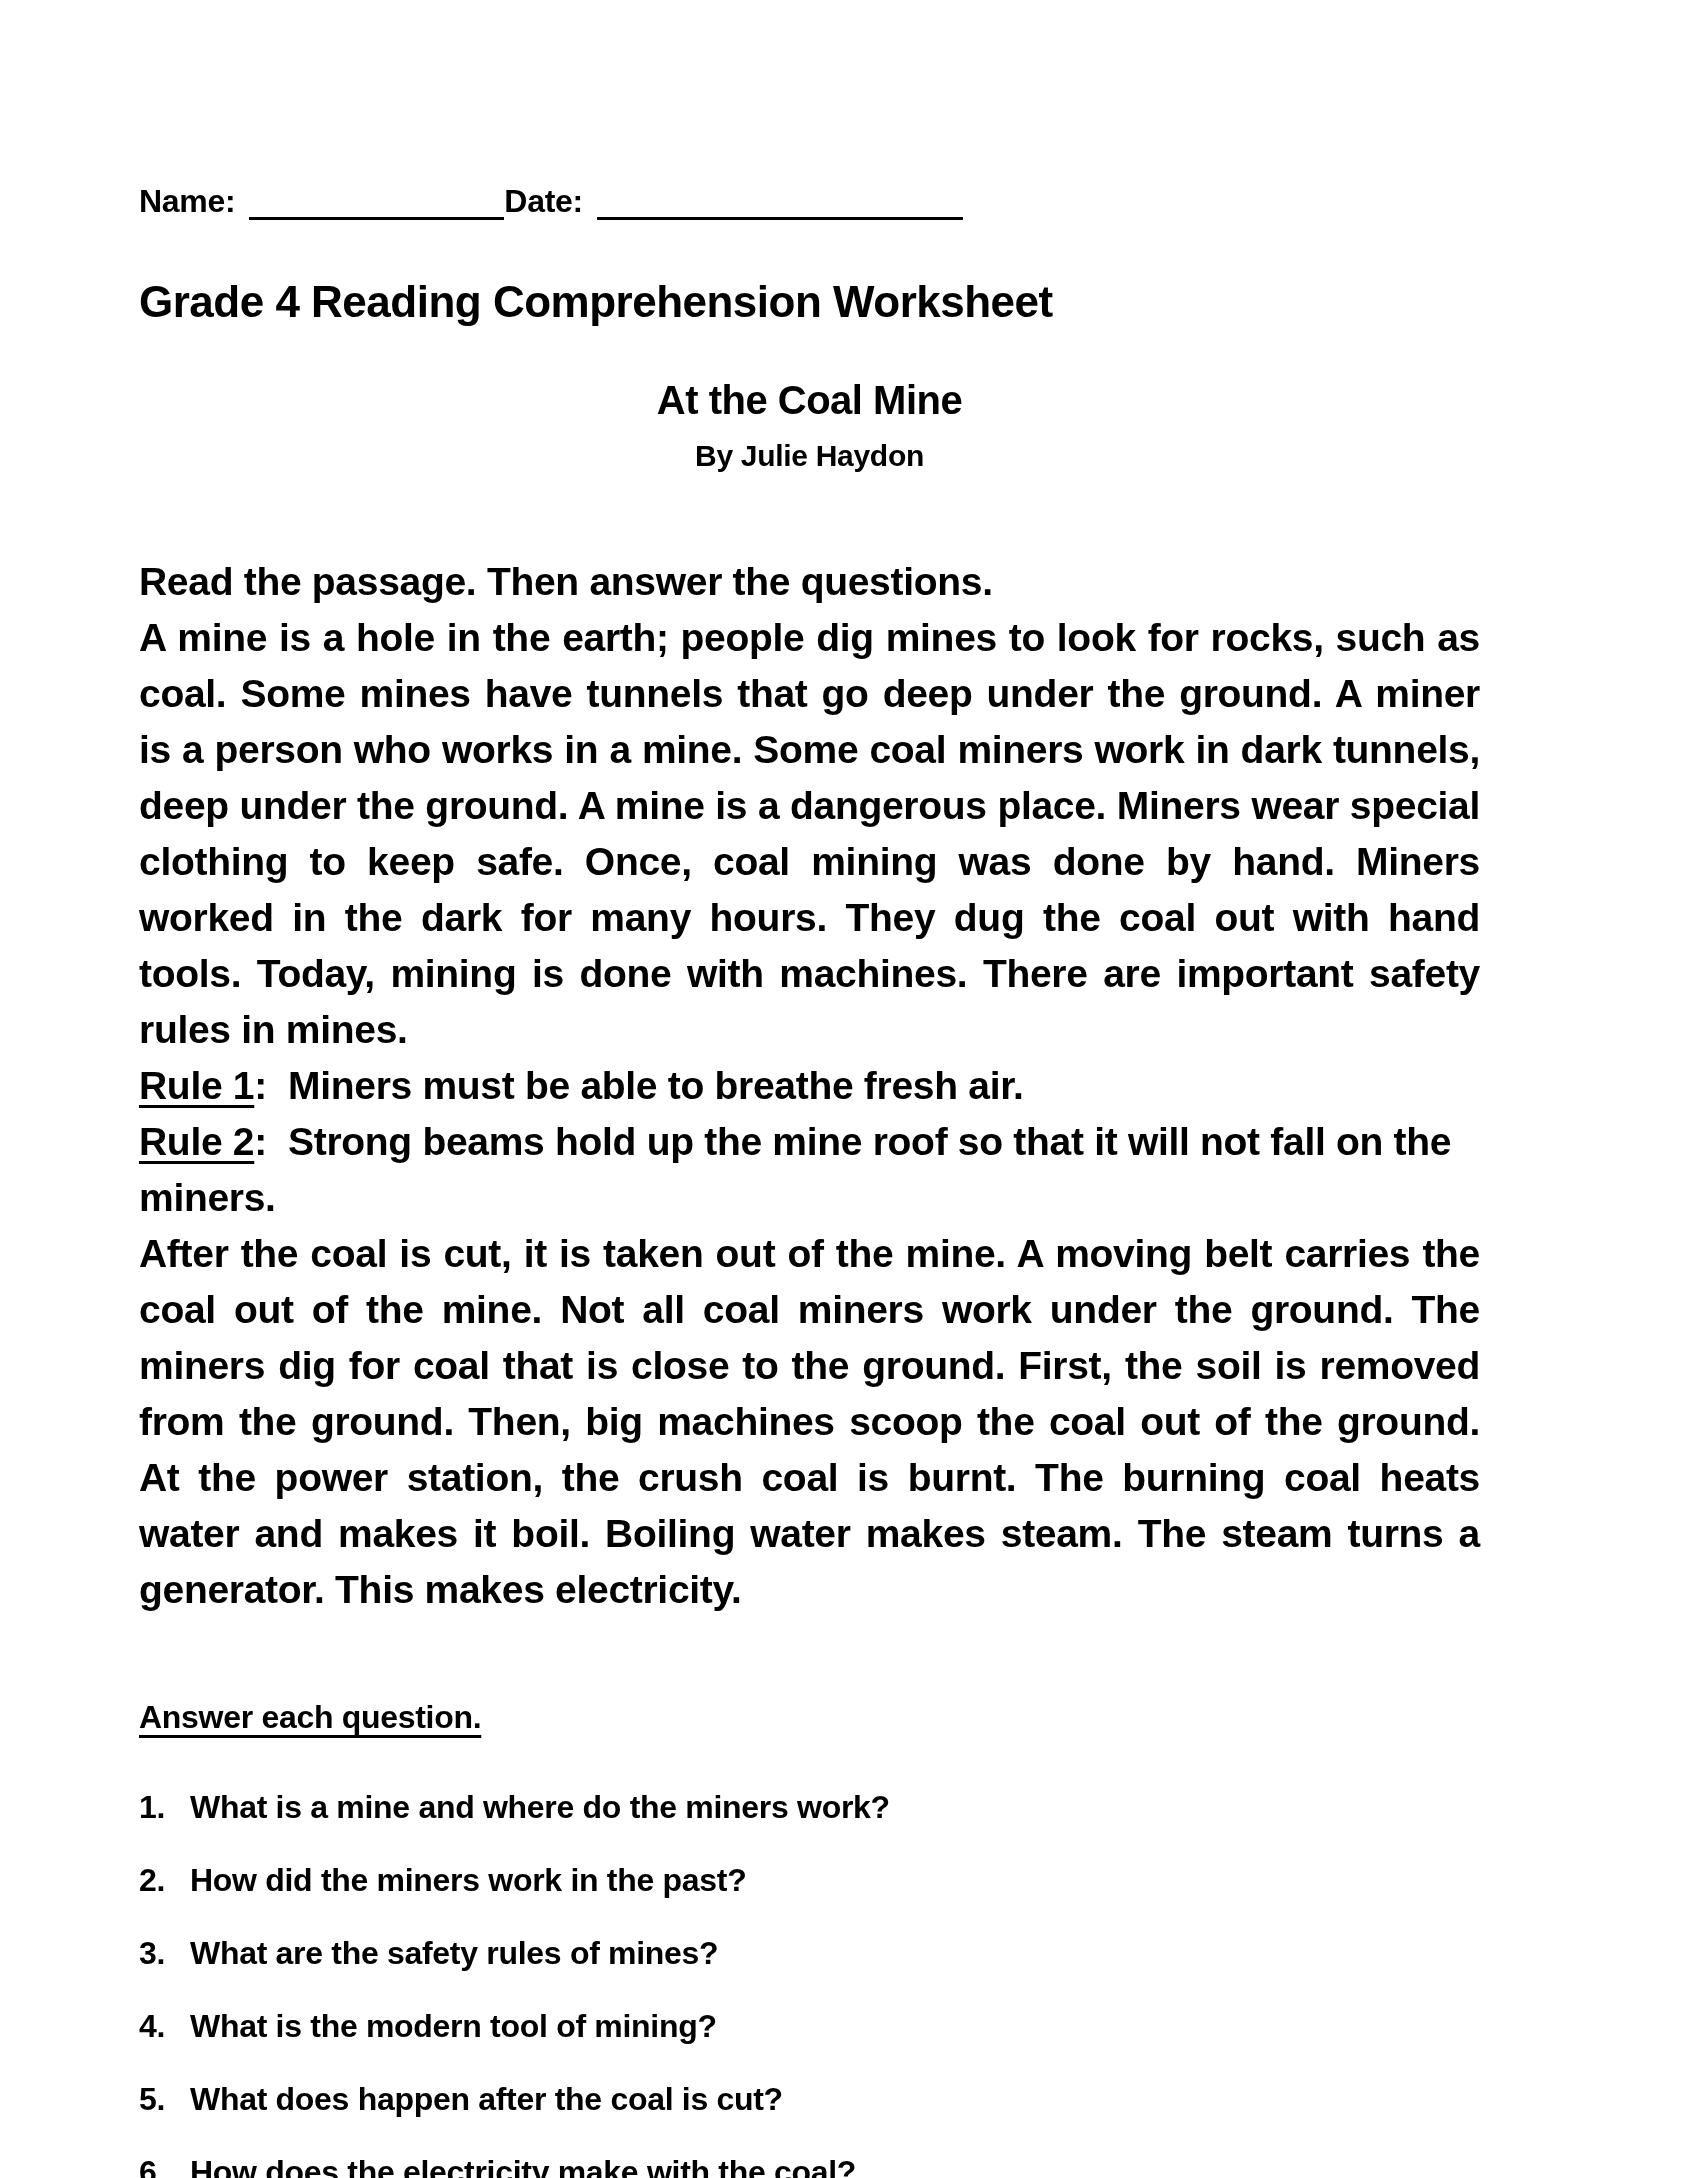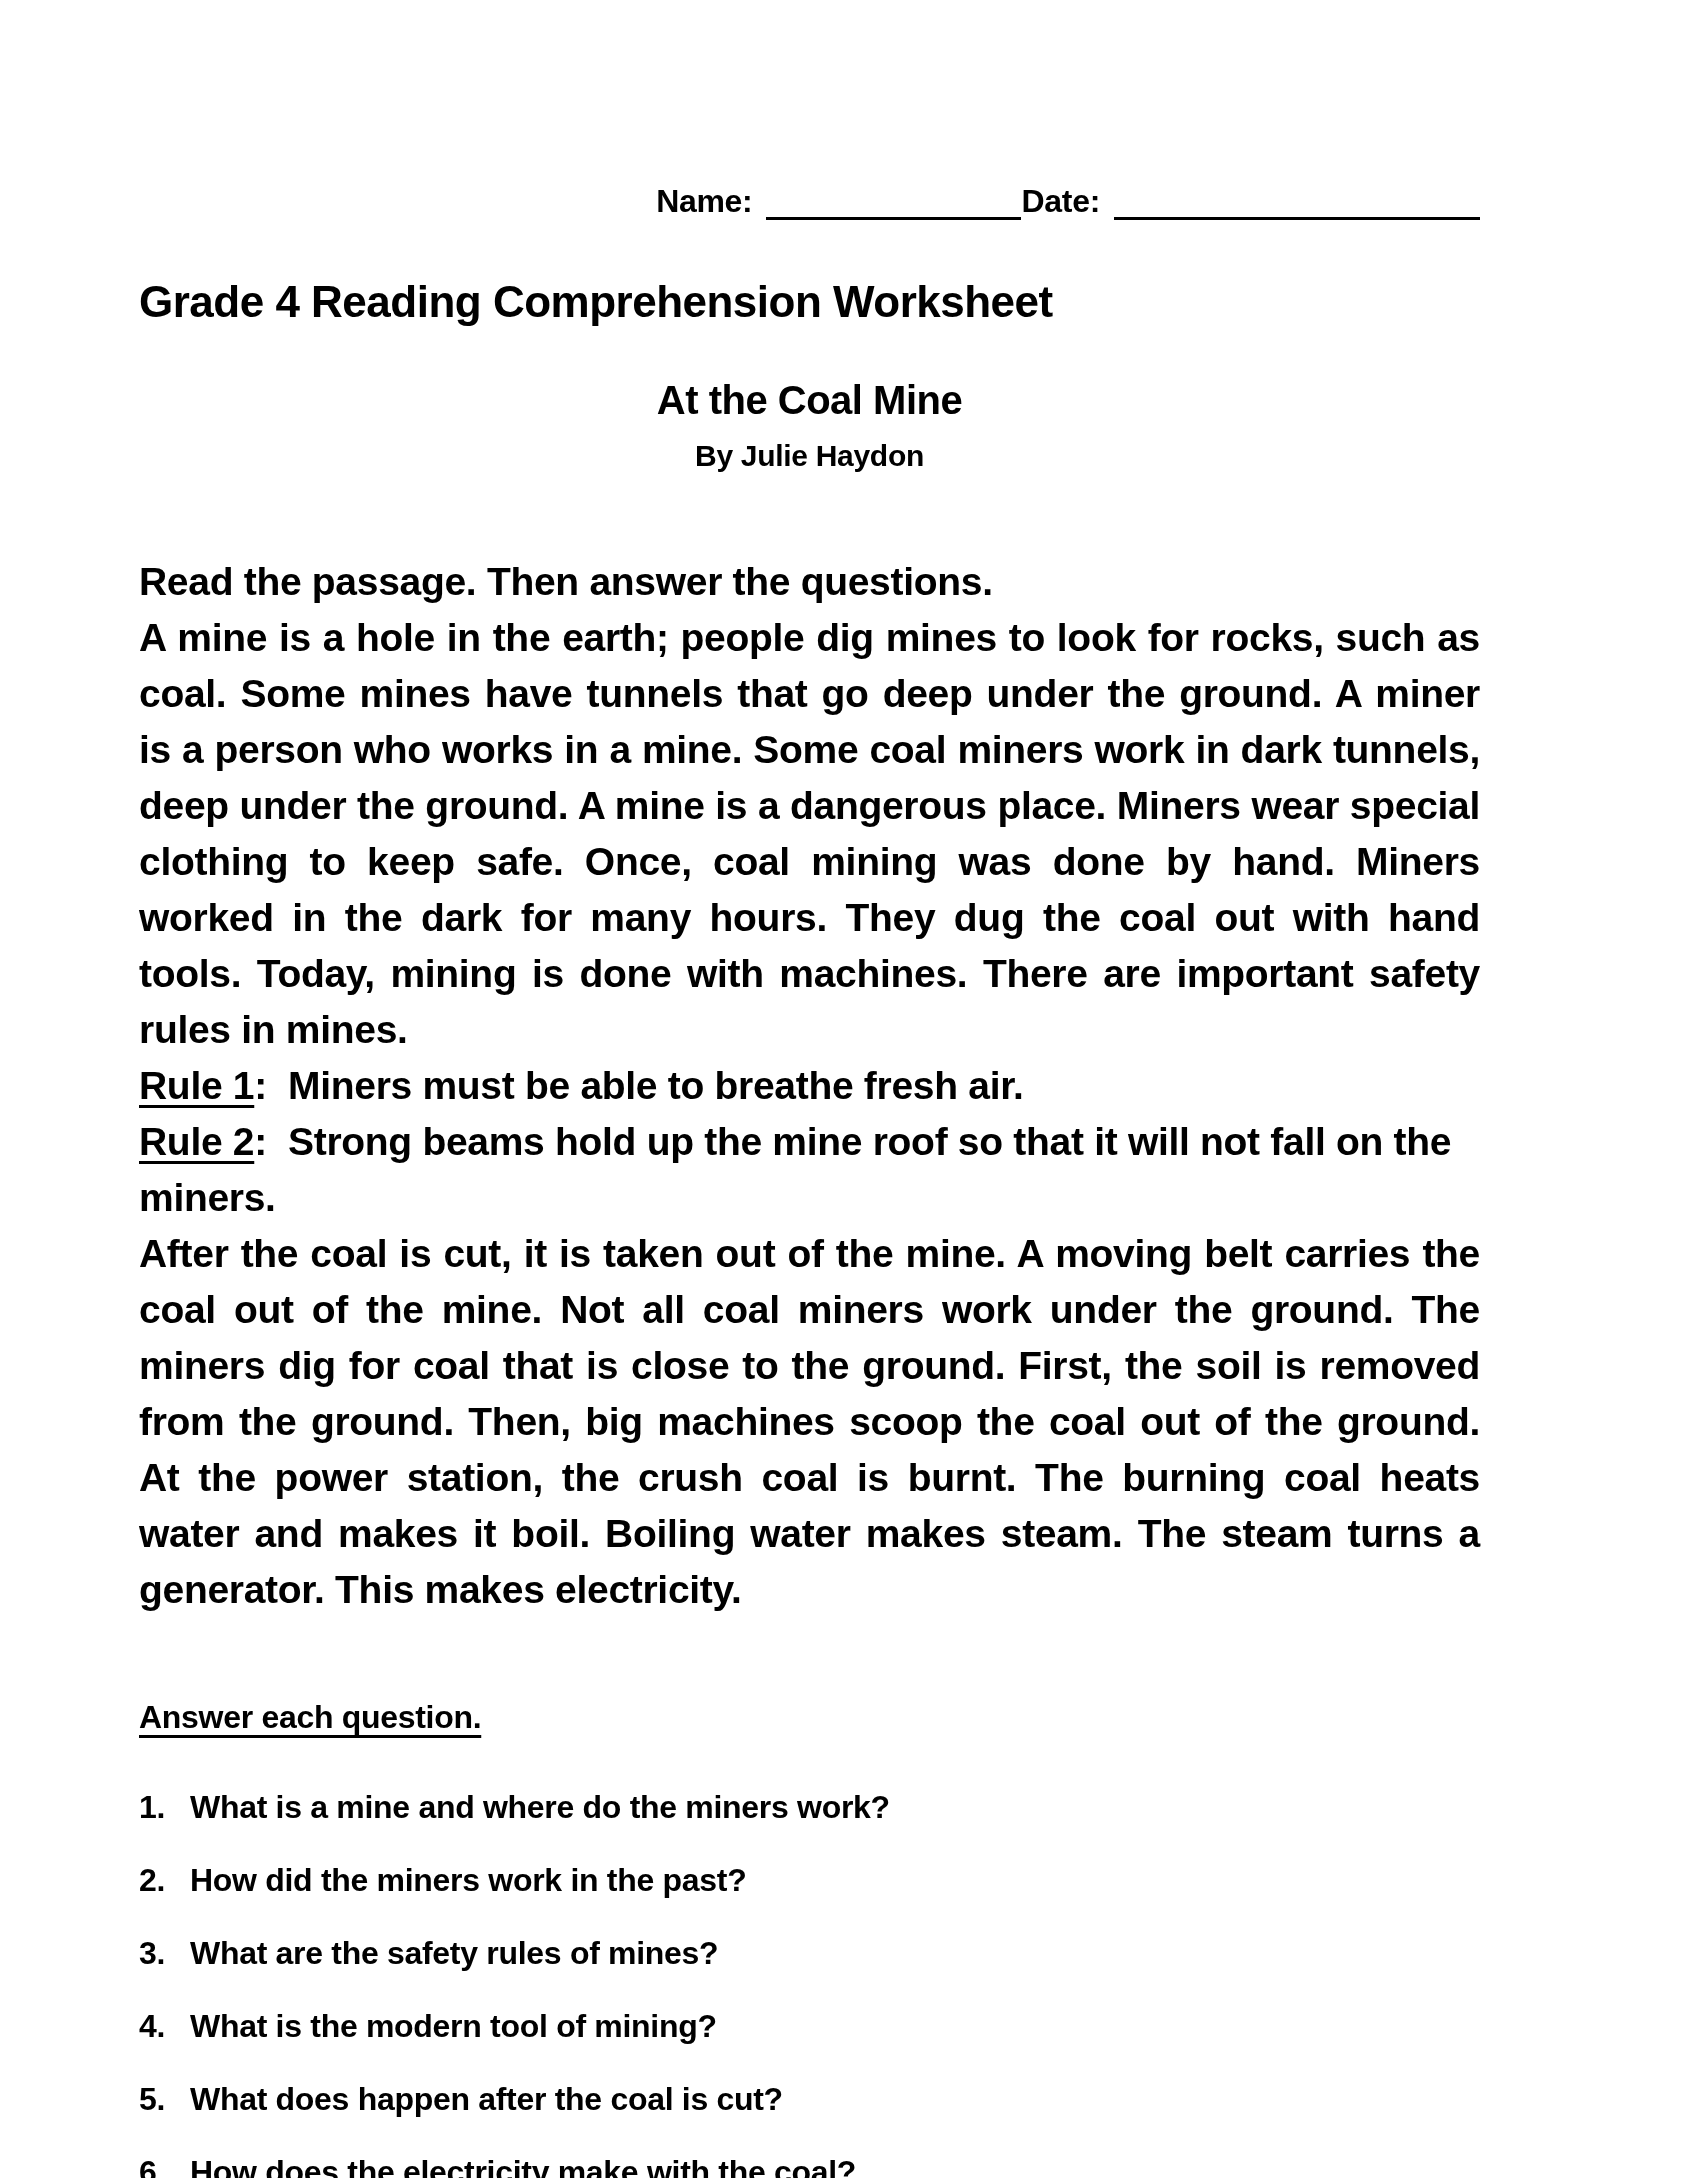--- a/index.html
+++ b/index.html
@@ -13,21 +13,21 @@
     overflow: hidden;
   }
   .page {
     width: 1683px;
     height: 2178px;
     padding: 183px 203px 0 139px;
   }
   
   .header-row {
     display: flex;
-    justify-content: flex-end;
+    justify-content: flex-start;
     align-items: flex-end;
     font-size: 32px;
     letter-spacing: -0.3px;
   }
   .blank-field { display: inline-flex; align-items: flex-end; }
   .blank-line {
     display: inline-block;
     border-bottom: 3px solid #000;
     height: 34px;
     margin-left: 14px;

